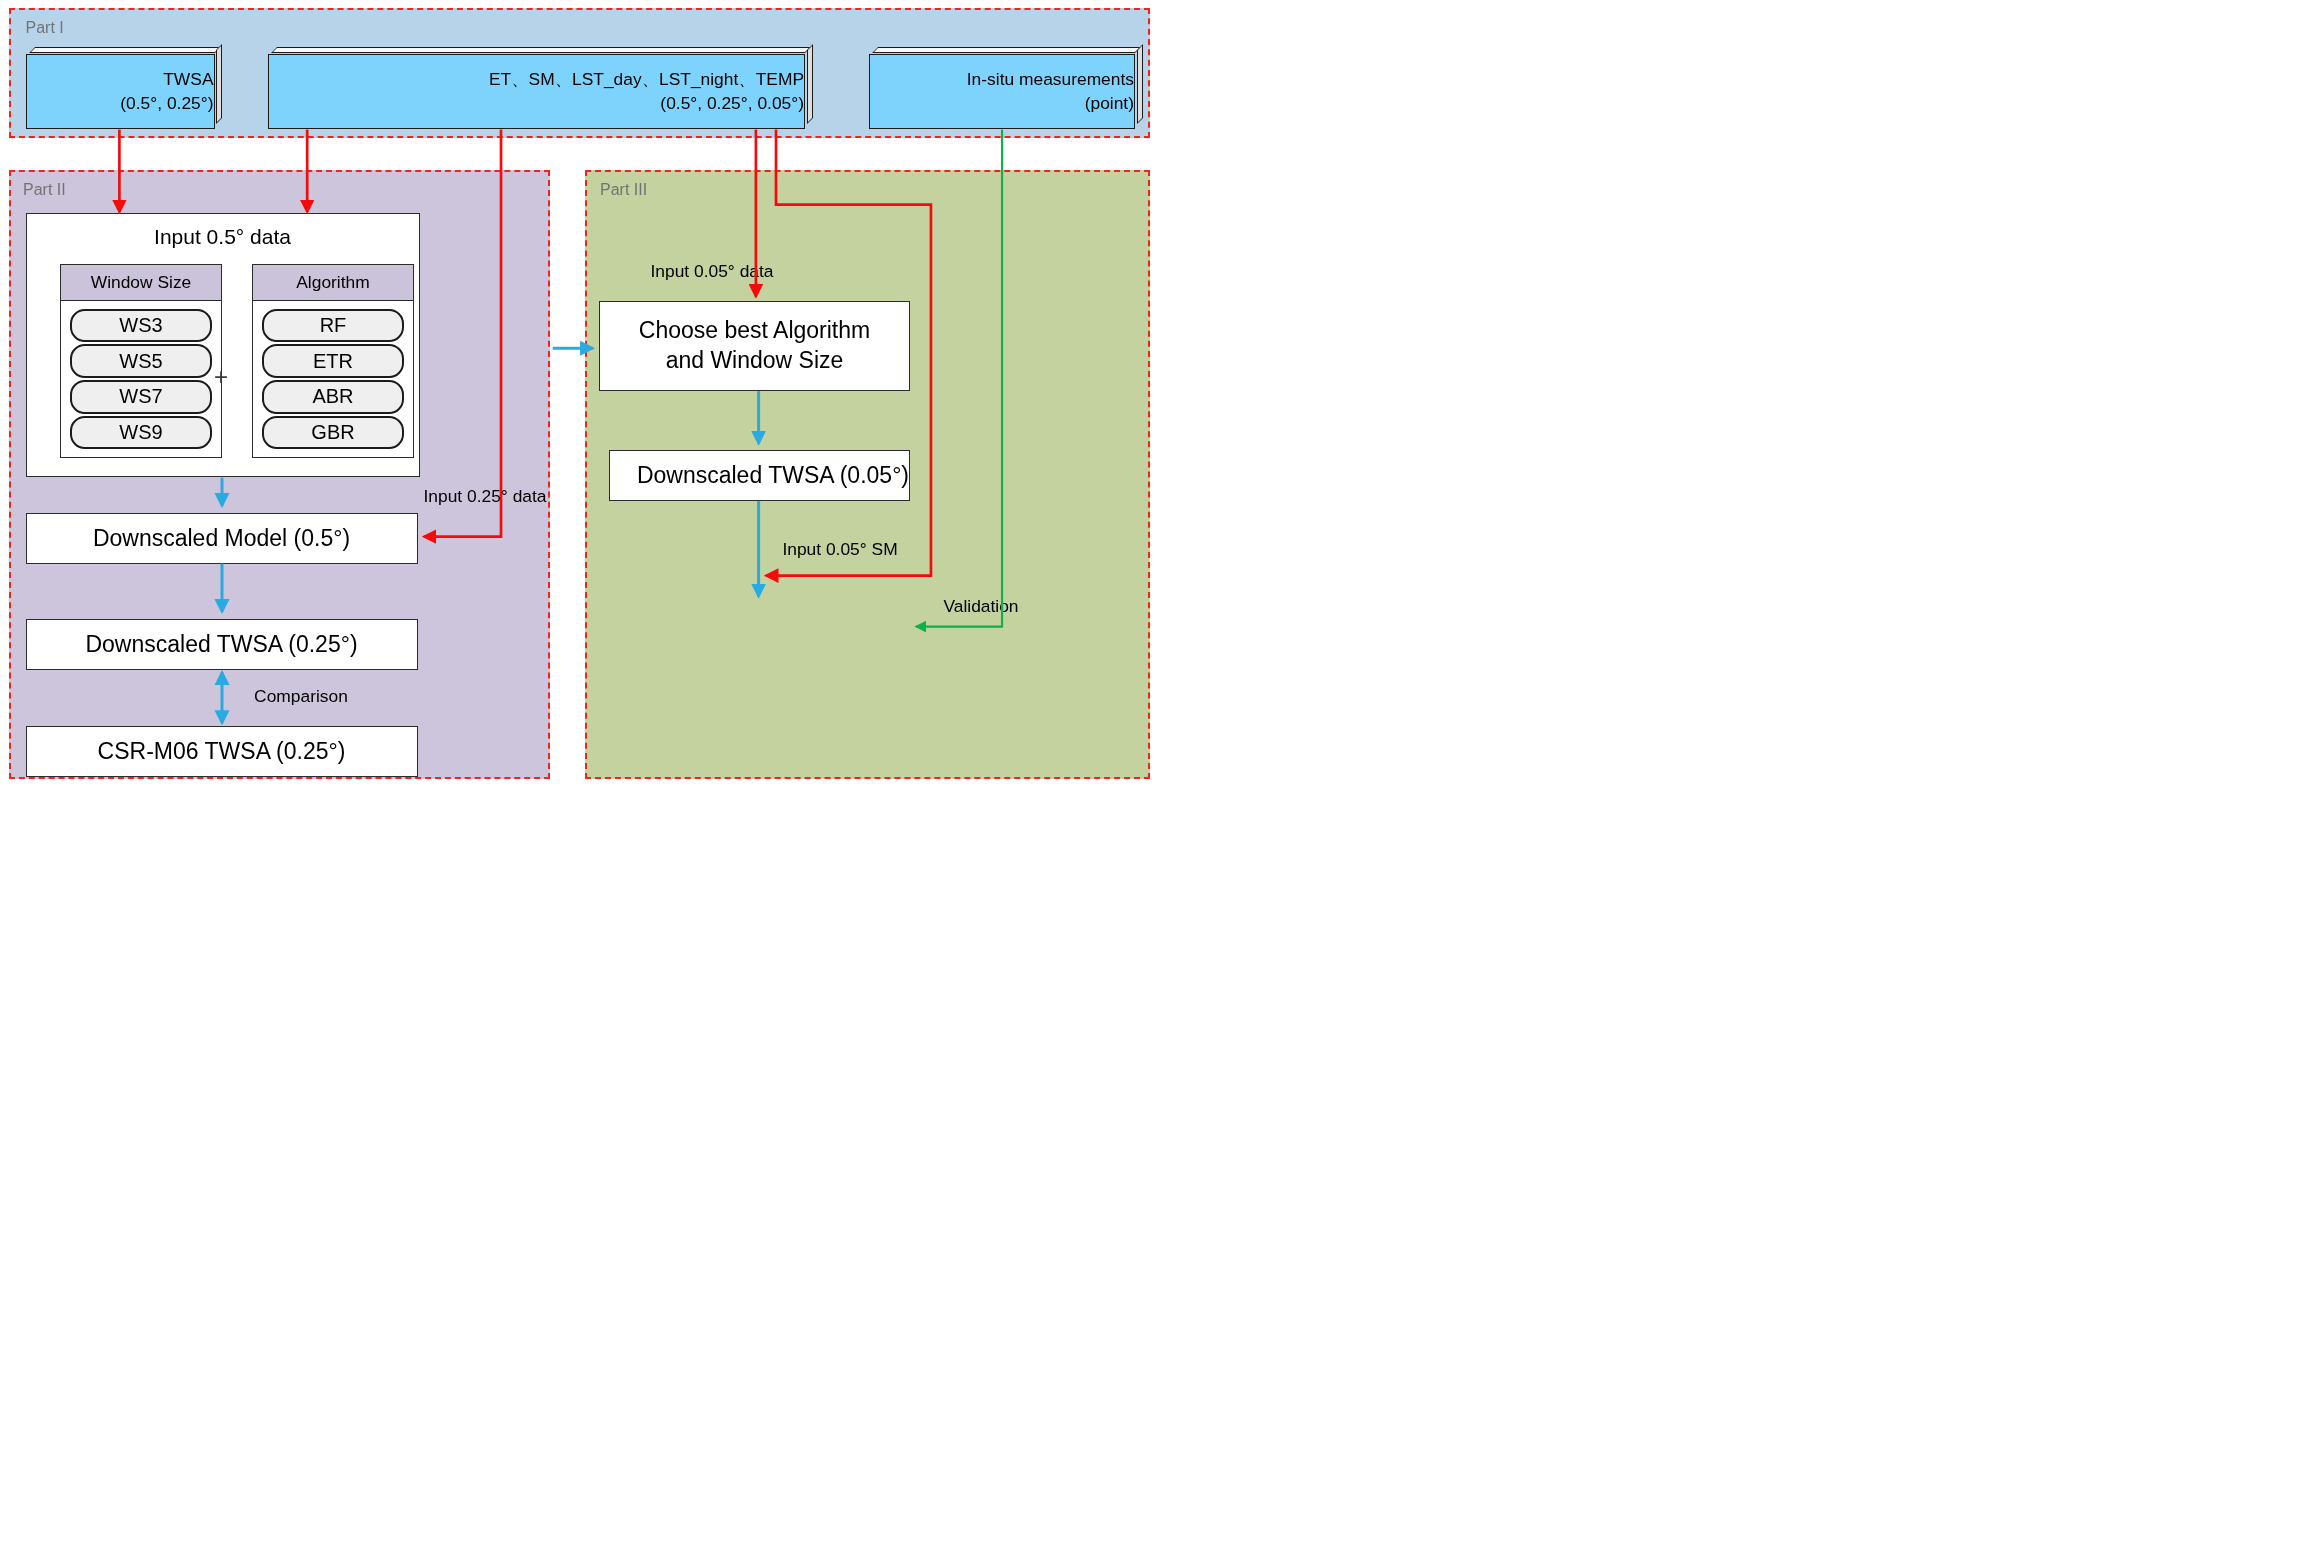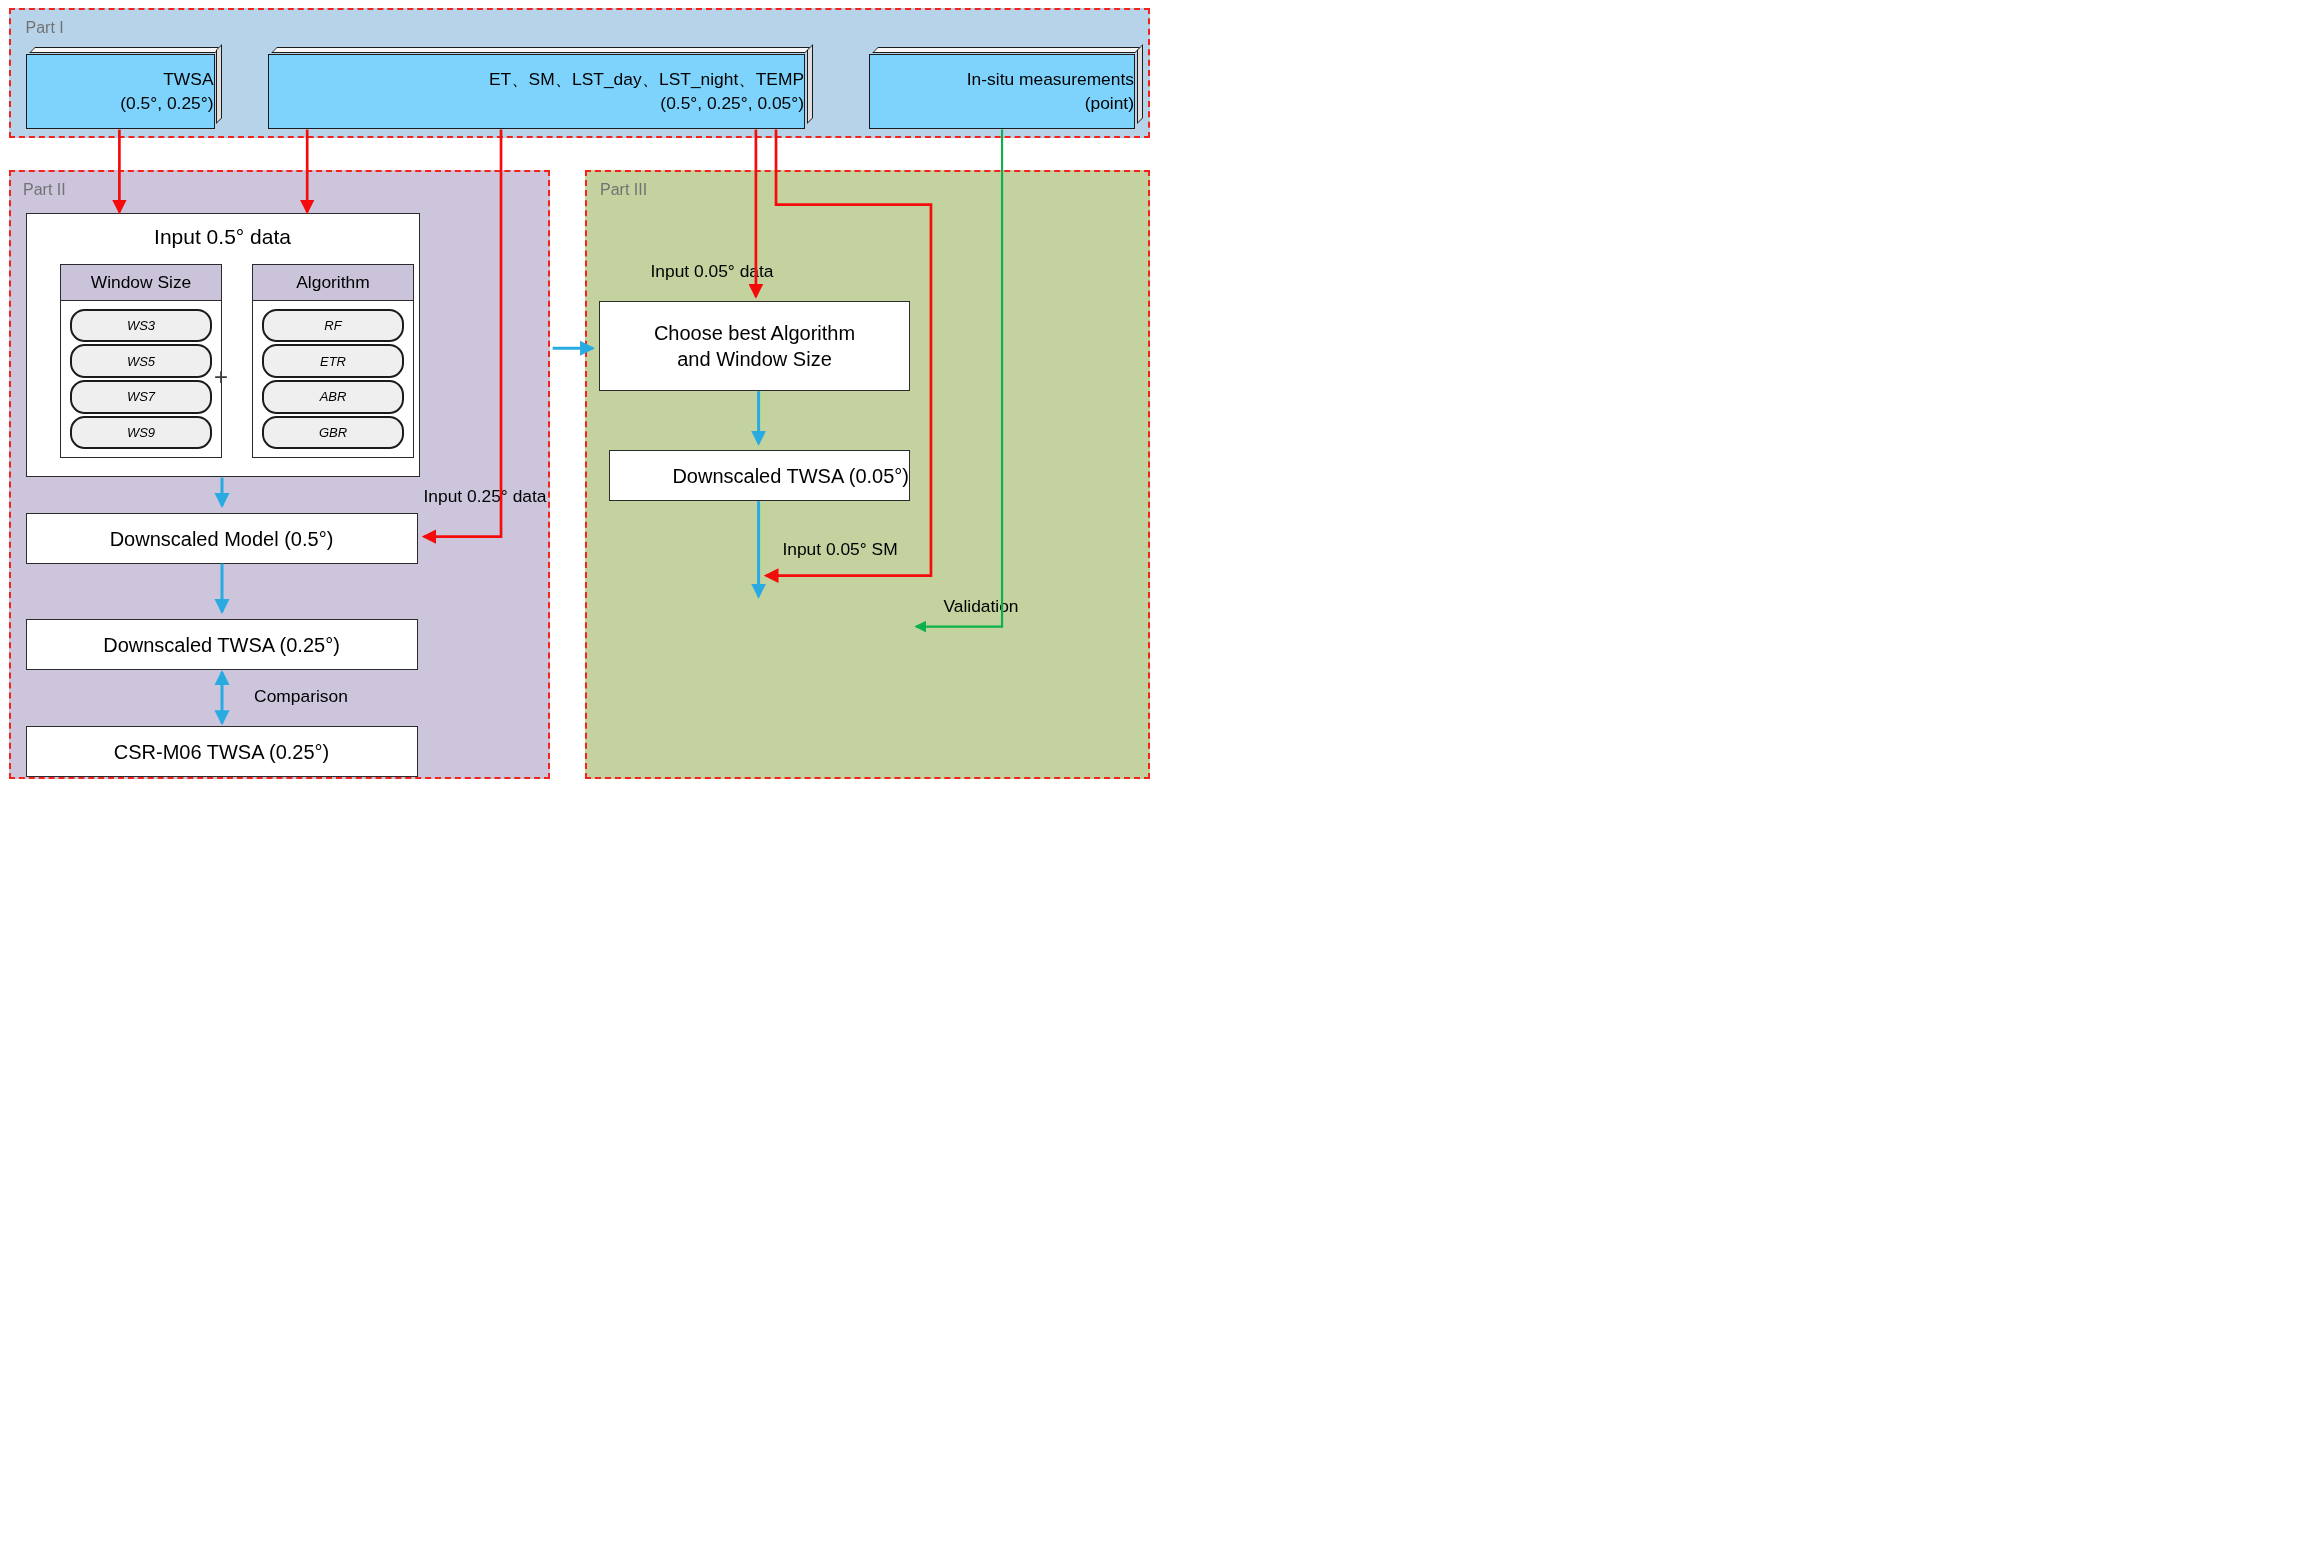--- a/index.html
+++ b/index.html
@@ -18,34 +18,34 @@
   .b3d::before{content:"";position:absolute;left:2px;top:-8px;width:calc(100% - 0.7px);height:6px;
        background:#f8f8f8;border:1.3px solid #1b1b1b;transform:skewX(-45deg);
        transform-origin:left bottom;box-sizing:border-box;}
   .b3d::after{content:"";position:absolute;top:-5.4px;right:-8.7px;width:6px;height:calc(100% + 0.7px);
        background:#dedede;border:1.3px solid #1b1b1b;transform:skewY(-45deg);
        transform-origin:left top;box-sizing:border-box;}
 
   
   .wbox{position:absolute;background:#ffffff;border:1.3px solid #2b2b2b;box-sizing:border-box;
        display:flex;flex-direction:column;align-items:center;justify-content:center;
-       text-align:center;font-size:20px;line-height:1.3;}
+       text-align:center;font-size:23px;line-height:1.3;}
 
   
   .bigbox{position:absolute;background:#ffffff;border:1.3px solid #2b2b2b;box-sizing:border-box;}
   .ititle{position:absolute;width:100%;top:10.7px;text-align:center;font-size:21px;}
 
   
   .col{position:absolute;border:1.3px solid #2b2b2b;background:#ffffff;box-sizing:border-box;
        display:flex;flex-direction:column;margin-left:16px;}
   .colhead{background:#cbc3da;border-bottom:1.3px solid #2b2b2b;height:35px;flex:0 0 35px;
        display:flex;align-items:center;justify-content:center;font-size:17.4px;}
   .pills{flex:1;display:flex;flex-direction:column;justify-content:space-evenly;padding:5.4px 9.4px;}
   .pill{height:29.5px;border:2px solid #1b1b1b;border-radius:14.8px;background:#efefef;
-       display:flex;align-items:center;justify-content:center;font-size:13px;font-style:italic;}
+       display:flex;align-items:center;justify-content:center;font-size:20px;}
 
   .plus{position:absolute;font-size:24px;color:#3a3a3a;transform:translate(-50%,-50%);}
   .flabel{position:absolute;transform:translate(-50%,-50%);font-size:17.4px;white-space:nowrap;}
 
   #wires{position:absolute;left:0;top:0;width:1159px;height:783px;pointer-events:none;}
 </style>
 </head>
 <body>
 
 <div id="canvas">

